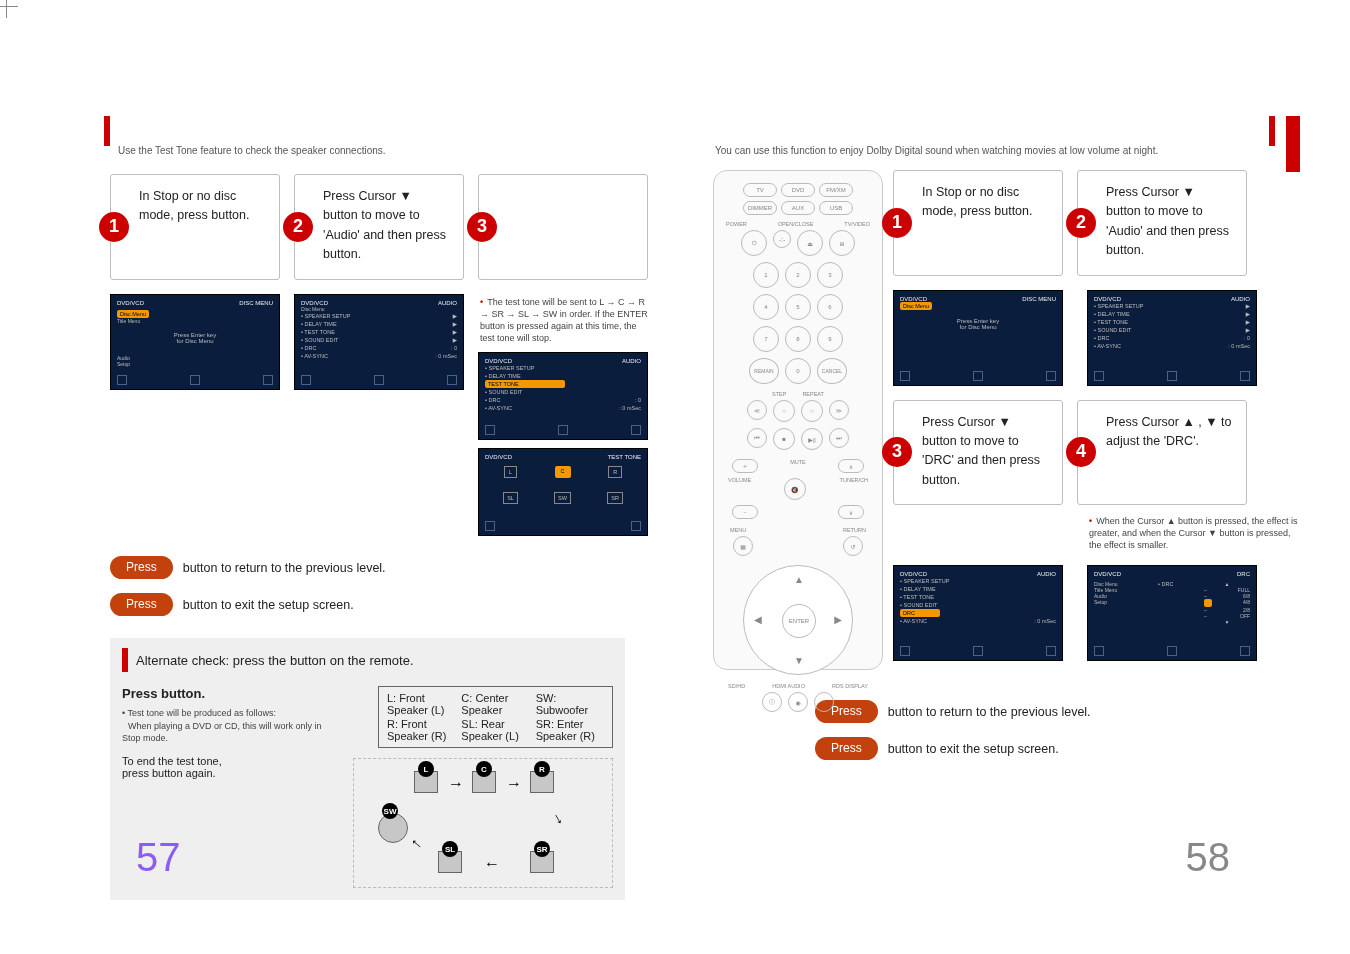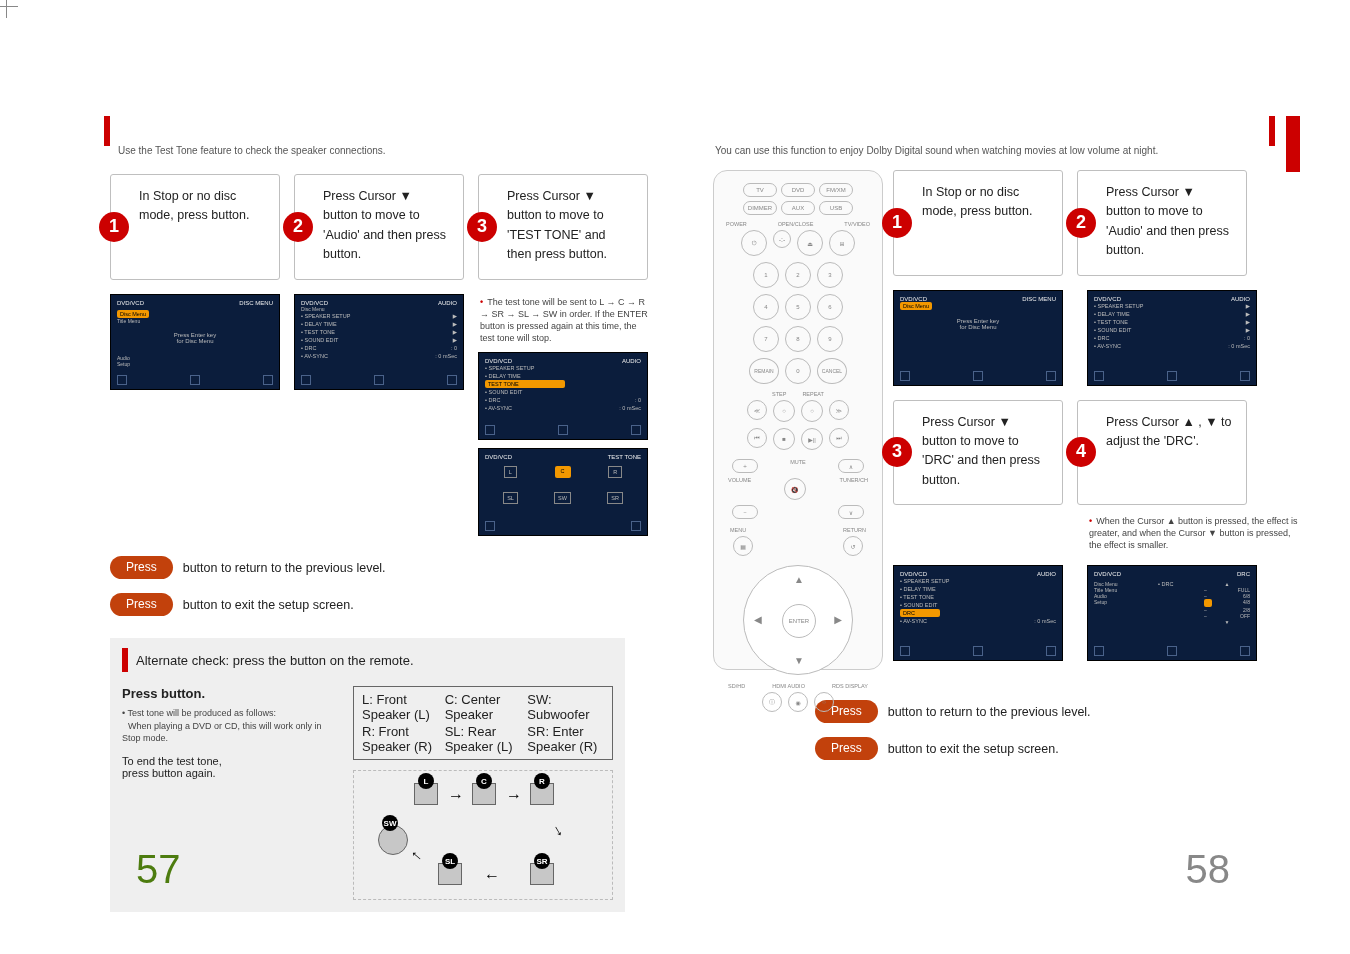--- a/index.html
+++ b/index.html
@@ -58,37 +58,37 @@
   .shade-hdr { display:flex; align-items:center; gap:8px; padding-top:10px; }
   .shade-hdr .bar { width:6px; height:24px; background:#c00; }
   .shade-hdr .txt { font-size:13px; }
   .shade-body { display:flex; gap:20px; margin-top:14px; }
   .shade-left { flex:1; }
   .shade-left h4{ font-size:13px; font-weight:bold; margin-bottom:6px;}
   .shade-left ul { list-style:none; font-size:9px; color:#444; line-height:1.4; }
   .shade-left ul li::before{content:"• ";}
   .end { font-size:11px; margin-top:10px; }
   .shade-right { width:260px; }
-  .legend { border:1px solid #666; font-size:13px; padding:5px 8px; display:grid; grid-template-columns:1fr 1fr 1fr; gap:2px 6px; }
+  .legend { border:1px solid #666; font-size:11px; padding:5px 8px; display:grid; grid-template-columns:1fr 1fr 1fr; gap:2px 6px;margin-left:25px; }
   .spk-dia { border:1px dashed #bbb; margin-top:10px; height:130px; position:relative; }
   .sp { position:absolute; width:24px;height:22px; }
   .sp .lab{ position:absolute; top:-10px; left:4px; width:16px;height:16px;border-radius:50%;background:#000;color:#fff;display:flex;align-items:center;justify-content:center;font-size:8px;font-weight:bold;}
   .sp .box{ width:100%;height:100%;background:#c7c7c7;border:1px solid #666;}
   .arrow { position:absolute; font-size:16px; color:#000; }
 
   .remote { width:170px; height:500px; background:#fafafa; border:1px solid #ccc; border-radius:14px; margin-left:18px; padding:10px 8px; font-size:6px; color:#888; position:relative; }
   .remote .btn { border:1px solid #bbb; border-radius:10px; width:34px; height:14px; display:inline-flex; align-items:center; justify-content:center; font-size:6px; margin:2px; }
   .remote .rnd { width:26px;height:26px;border:1px solid #bbb;border-radius:50%;display:inline-flex;align-items:center;justify-content:center;margin:3px;}
   .remote .row { display:flex; justify-content:center; flex-wrap:wrap; }
   .remote .dpad { width:110px;height:110px;border:1px solid #bbb;border-radius:50%;margin:6px auto;position:relative;background:#fff; }
   .remote .dpad .c{position:absolute;top:38px;left:38px;width:34px;height:34px;border:1px solid #bbb;border-radius:50%;display:flex;align-items:center;justify-content:center;font-size:6px;}
   .remote .dpad .a{position:absolute;font-size:10px;}
   .remote .lbl{font-size:5.5px;text-align:center;margin-top:2px;}
 
-  .page-num-l { position:absolute; bottom:20px; left:86px; font-size:40px; color:#4d7c0f; font-weight:300; }
+  .page-num-l { position:absolute; bottom:20px; left:86px; font-size:40px; color:#8b5cf6; font-weight:300; }
   .page-num-r { position:absolute; bottom:20px; right:70px; font-size:40px; color:#888; font-weight:300; }
 </style>
 </head>
 <body>
 
 <div class="crop-center-top"></div>
 <div class="crop-mid-l"></div>
 <div class="crop-mid-r"></div>
 <div class="crop-bot"></div>
 
@@ -103,21 +103,20 @@
       <div class="step-box">
         <span class="num">1</span>
         <span>In Stop or no disc mode, press button.</span>
       </div>
       <div class="step-box">
         <span class="num">2</span>
         <span>Press Cursor ▼ button to move to 'Audio' and then press button.</span>
       </div>
       <div class="step-box">
         <span class="num">3</span>
-        <span>Press Cursor ▼ button to move to 'TEST TONE' and then press button.</span>
       </div>
     </div>
 
     <div class="screens-row">
       <div class="scwrap">
 
         <div class="screen">
           <div class="hdr">
               <span>DVD/VCD</span>
               <span>DISC MENU</span>

